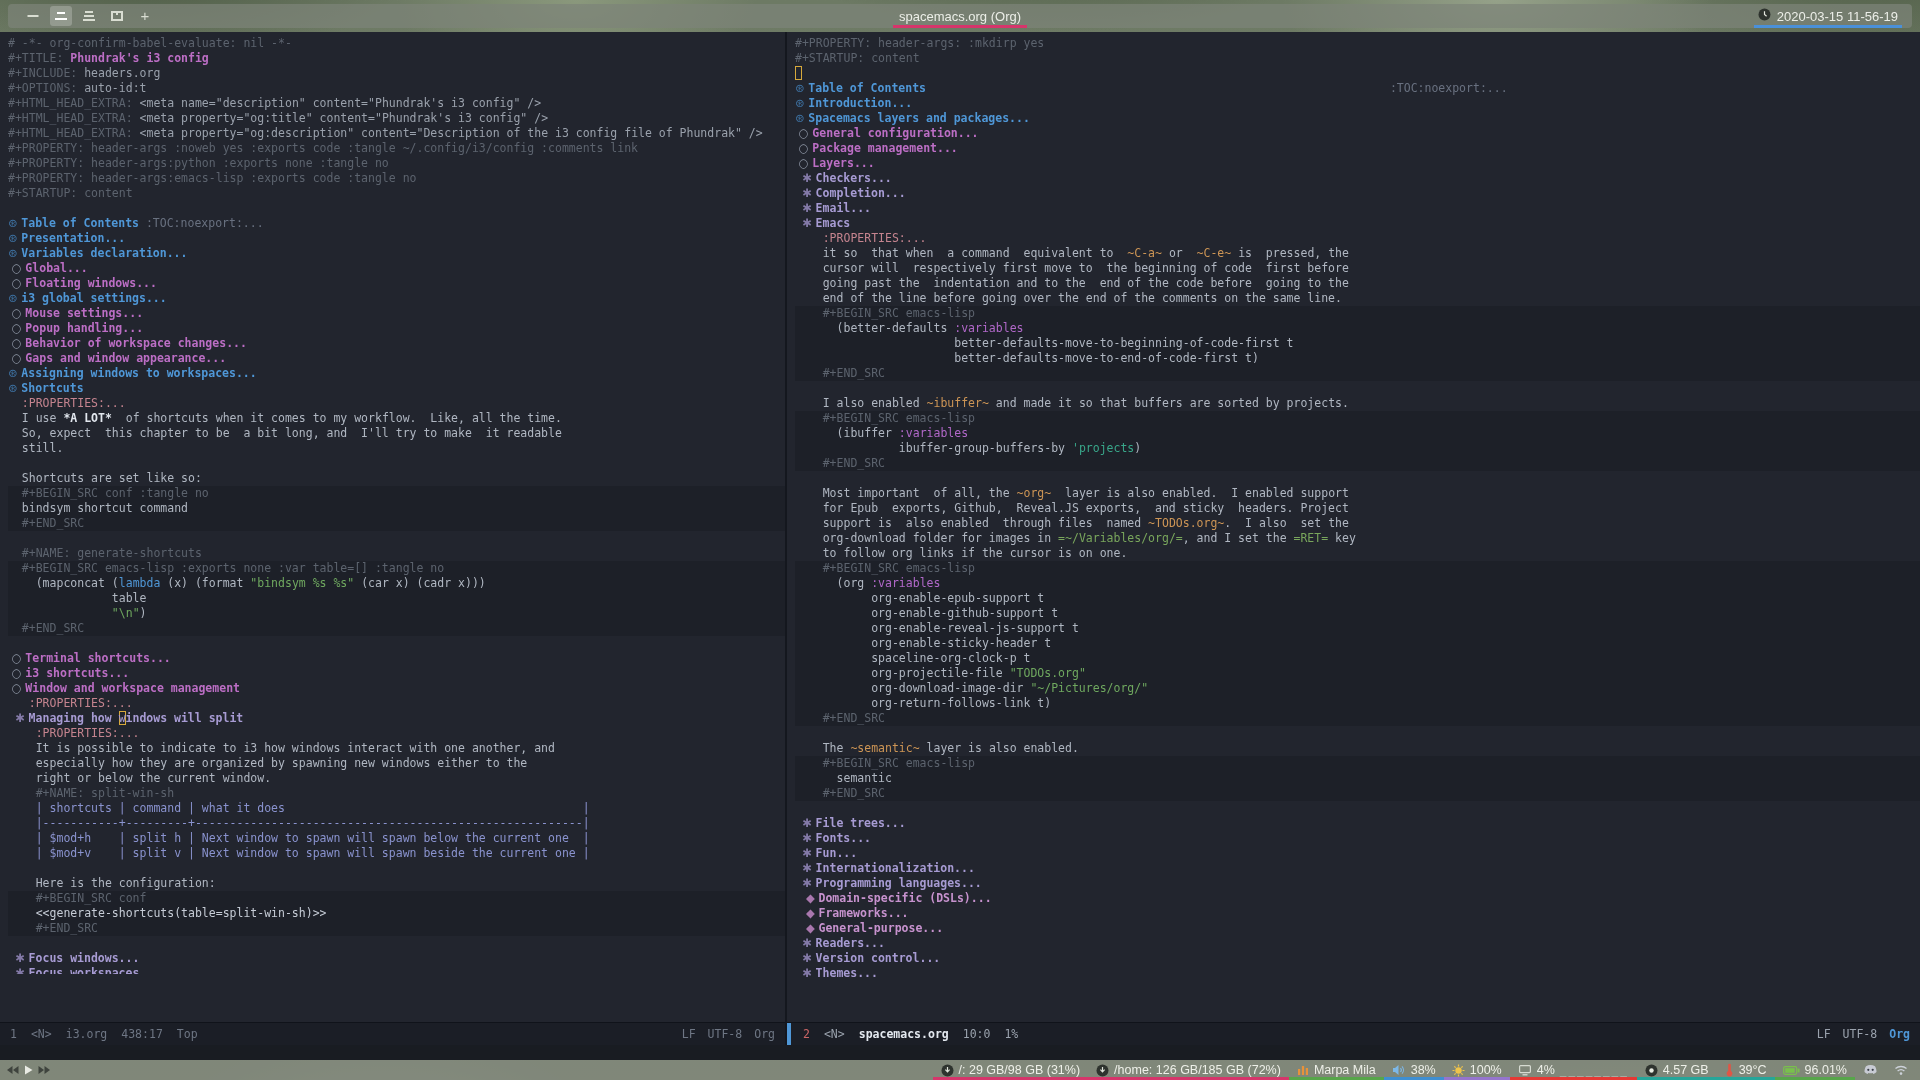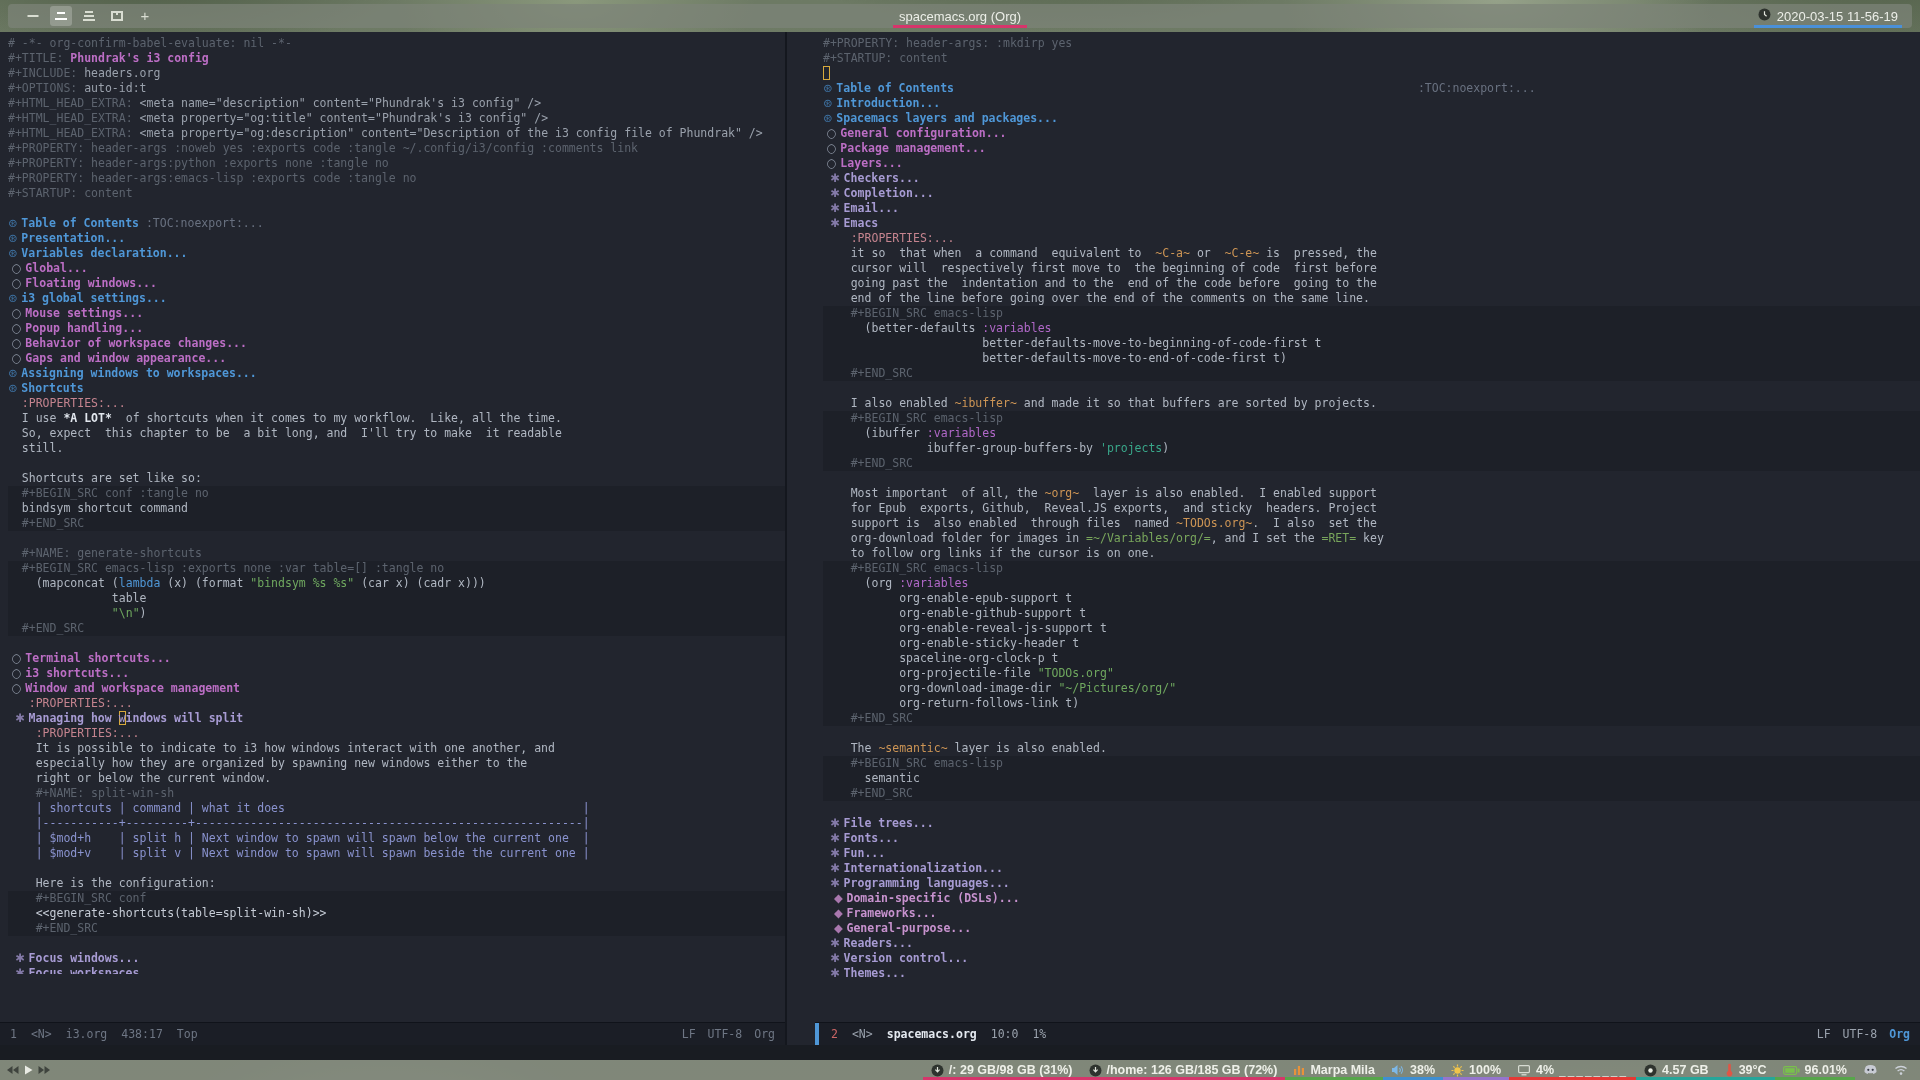--- a/index.html
+++ b/index.html
@@ -32,21 +32,21 @@
   .bar-title .t-wrap{position:relative;height:24px;display:flex;align-items:center;padding:0 6px;}
   .u-line{position:absolute;left:0;right:0;bottom:0;height:3px;}
   .bar-clock{margin-left:auto;margin-right:10px;position:relative;height:24px;display:flex;align-items:center;gap:6px;padding:0 4px;}
   
   .emacs{position:absolute;top:32px;left:0;right:0;bottom:20px;background:#22252e;
     display:flex;flex-direction:column;}
   .winrow{flex:1;display:flex;min-height:0;}
   .ewin{display:flex;flex-direction:column;min-width:0;}
   .ewin.left{width:785px;gap:48px;}
   .wdivider{width:2px;background:#14171e;}
-  .ewin.right{flex:1;margin-left:28px;}
+  .ewin.right{flex:1;}
   .buffer{flex:1;overflow:hidden;padding:4px 0 0 8px;font-size:11.5px;line-height:15px;}
   .bl{height:15px;white-space:pre;}
   .sb{background:rgba(0,0,0,0.13);}
   .c-m{color:#5c636e}.c-mv{color:#9aa1ac}.c-tt{color:#bc6ec5;font-weight:bold}
   .c-h1{color:#4f97d7;font-weight:bold}.c-b1{color:#3d6f9e}
   .c-h2{color:#bc6ec5;font-weight:bold}.c-b2{color:#9099a8}
   .c-h3{color:#a79bd3;font-weight:bold}.c-b3{color:#847aa8}
   .c-h4{color:#c792ce;font-weight:bold}.c-b4{color:#a977ae}
   .c-pr{color:#c5848f}.c-t{color:#b0b7c2}.c-bo{color:#e2e7ee;font-weight:bold}
   .c-c{color:#cd9555}.c-v{color:#79a65c}.c-s{color:#6fa85f}
@@ -63,21 +63,21 @@
   .modeline.active .wn{color:#cc6666;margin-left:6px;}
   .modeline.active .bn{color:#e4e9f0;font-weight:bold;}
   .modeline.active .mm{color:#4f97d7;font-weight:bold;}
   .echo{height:15px;background:#191c22;}
   
   .bottombar{position:absolute;left:0;right:0;bottom:0;height:20px;
     background:rgba(125,132,120,0.78);display:flex;align-items:center;
     font-family:"Liberation Sans",sans-serif;font-size:12.5px;color:#eef0e9;}
   .media{display:flex;align-items:center;gap:5px;margin-left:6px;}
   .media span{display:flex;align-items:center;}
-  .modules{margin-left:auto;display:flex;align-items:flex-end;margin-right:4px;font-weight:bold;}
+  .modules{margin-left:auto;display:flex;align-items:flex-end;margin-right:4px;}
   .module{position:relative;height:20px;display:flex;align-items:center;gap:5px;padding:0 8px;}
   .module .mlabel{white-space:nowrap;}
   .module .mgraph{color:rgba(255,255,255,0.6);letter-spacing:2px;font-family:"DejaVu Sans Mono",monospace;font-size:11px;}
   .module .u-line{height:3px;}
 </style>
 </head>
 <body>
 
 <div class="screen">
 

